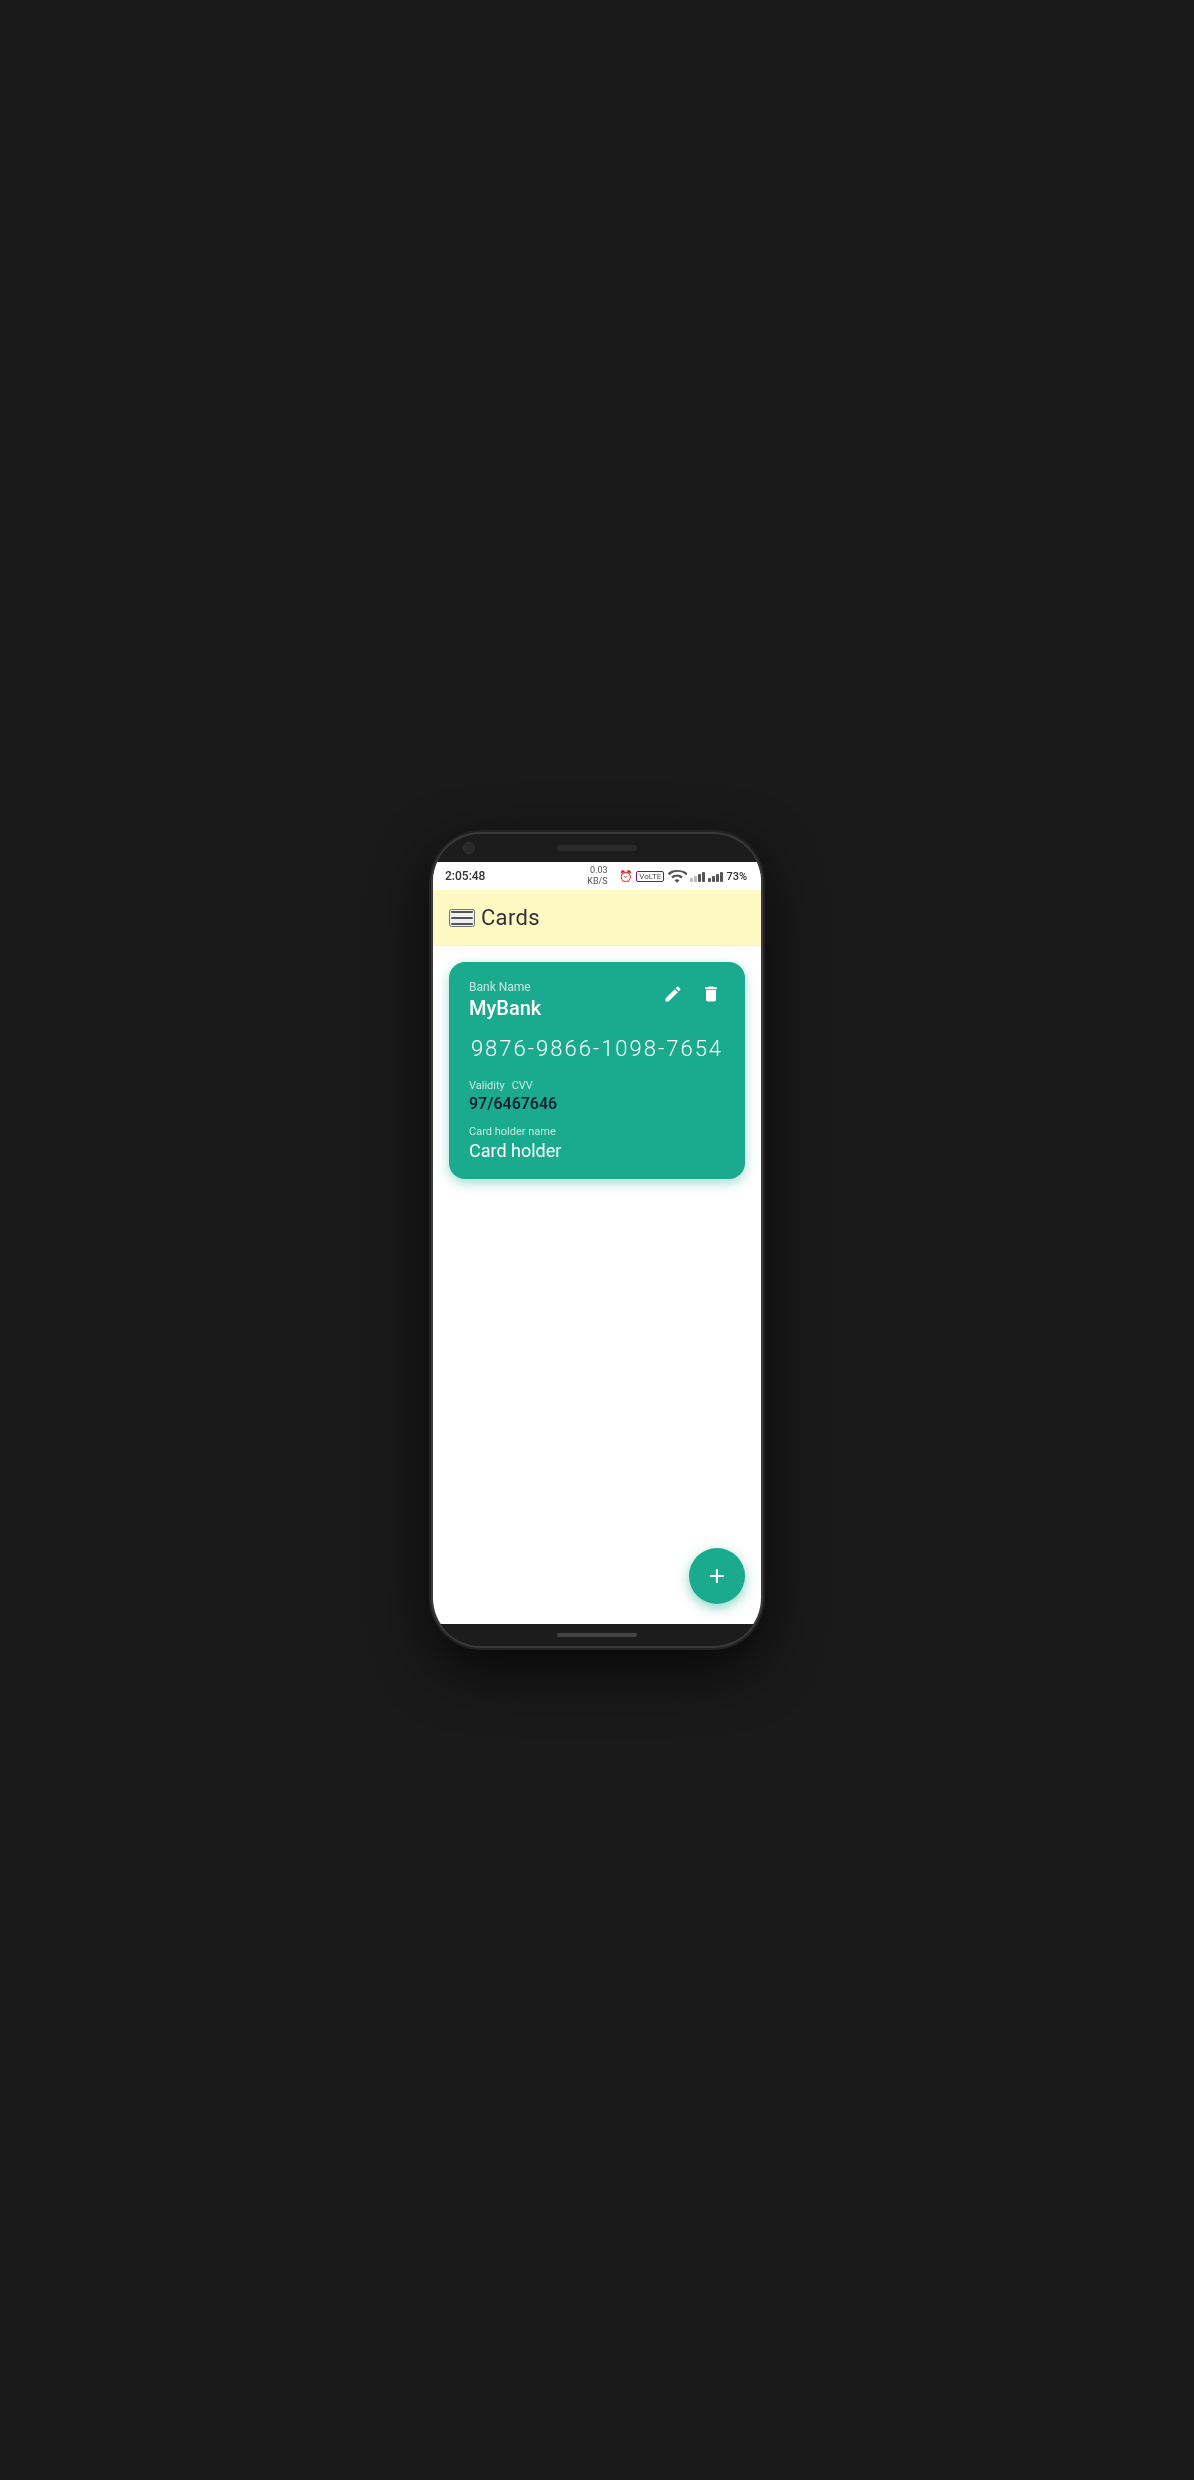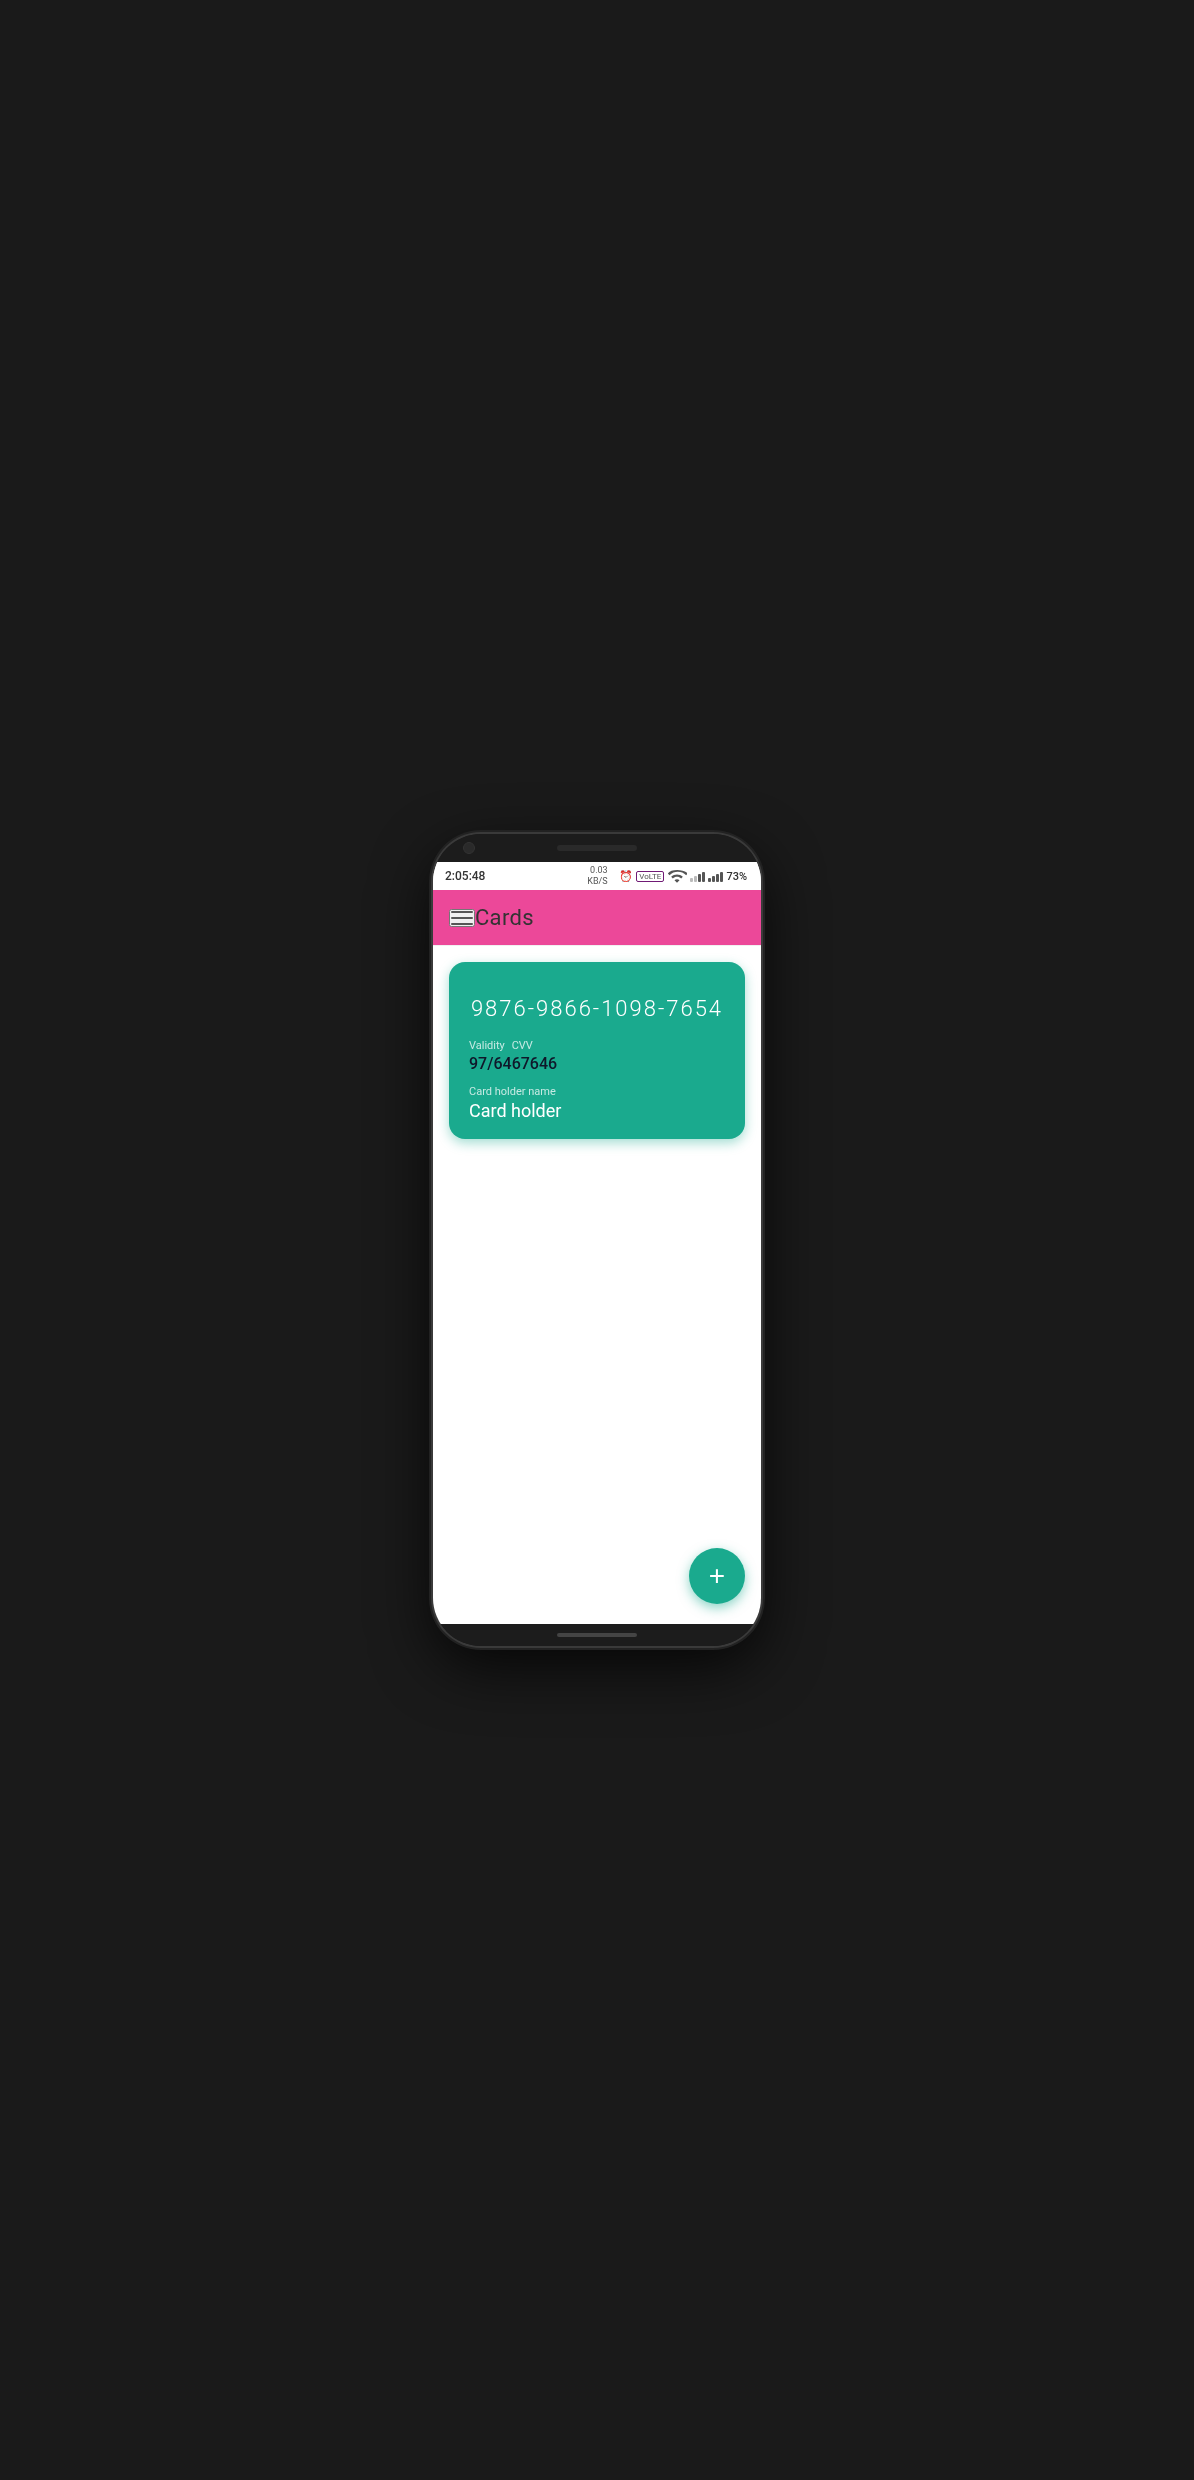--- a/index.html
+++ b/index.html
@@ -129,26 +129,26 @@
     }
 
     .battery-text {
       font-size: 11px;
       color: #333;
       font-weight: 500;
     }
 
     
     .app-bar {
-      background: #ec4899;
+      background: #fef9c3;
       height: 56px;
       display: flex;
       align-items: center;
       padding: 0 16px;
-      gap: 0;
+      gap: 6px;
       border-bottom: 1px solid #f0f0f0;
       flex-shrink: 0;
     }
 
     .menu-icon {
       display: flex;
       flex-direction: column;
       gap: 4px;
       cursor: pointer;
     }
@@ -355,20 +355,40 @@
         <span></span>
         <span></span>
         <span></span>
       </button>
       <span class="app-title">Cards</span>
     </div>
 
     <div class="main-content">
 
       <div class="bank-card">
+        <div class="card-top-row">
+          <div>
+            <div class="card-bank-label">Bank Name</div>
+            <div class="card-bank-name">MyBank</div>
+          </div>
+          <div class="card-actions">
+            <button class="card-edit-btn">
+
+              <svg class="pencil-svg" viewBox="0 0 24 24" fill="white">
+                <path d="M3 17.25V21h3.75L17.81 9.94l-3.75-3.75L3 17.25zM20.71 7.04c.39-.39.39-1.02 0-1.41l-2.34-2.34c-.39-.39-1.02-.39-1.41 0l-1.83 1.83 3.75 3.75 1.83-1.83z"></path>
+              </svg>
+            </button>
+            <button class="card-delete-btn">
+
+              <svg class="trash-svg" viewBox="0 0 24 24" fill="white">
+                <path d="M6 19c0 1.1.9 2 2 2h8c1.1 0 2-.9 2-2V7H6v12zM19 4h-3.5l-1-1h-5l-1 1H5v2h14V4z"></path>
+              </svg>
+            </button>
+          </div>
+        </div>
 
         <div class="card-number-row">9876-9866-1098-7654</div>
 
         <div class="card-details-row">
           <div class="card-detail-item">
             <label>Validity</label>
             <span>97/64</span>
           </div>
           <div class="card-detail-item">
             <label>CVV</label>

